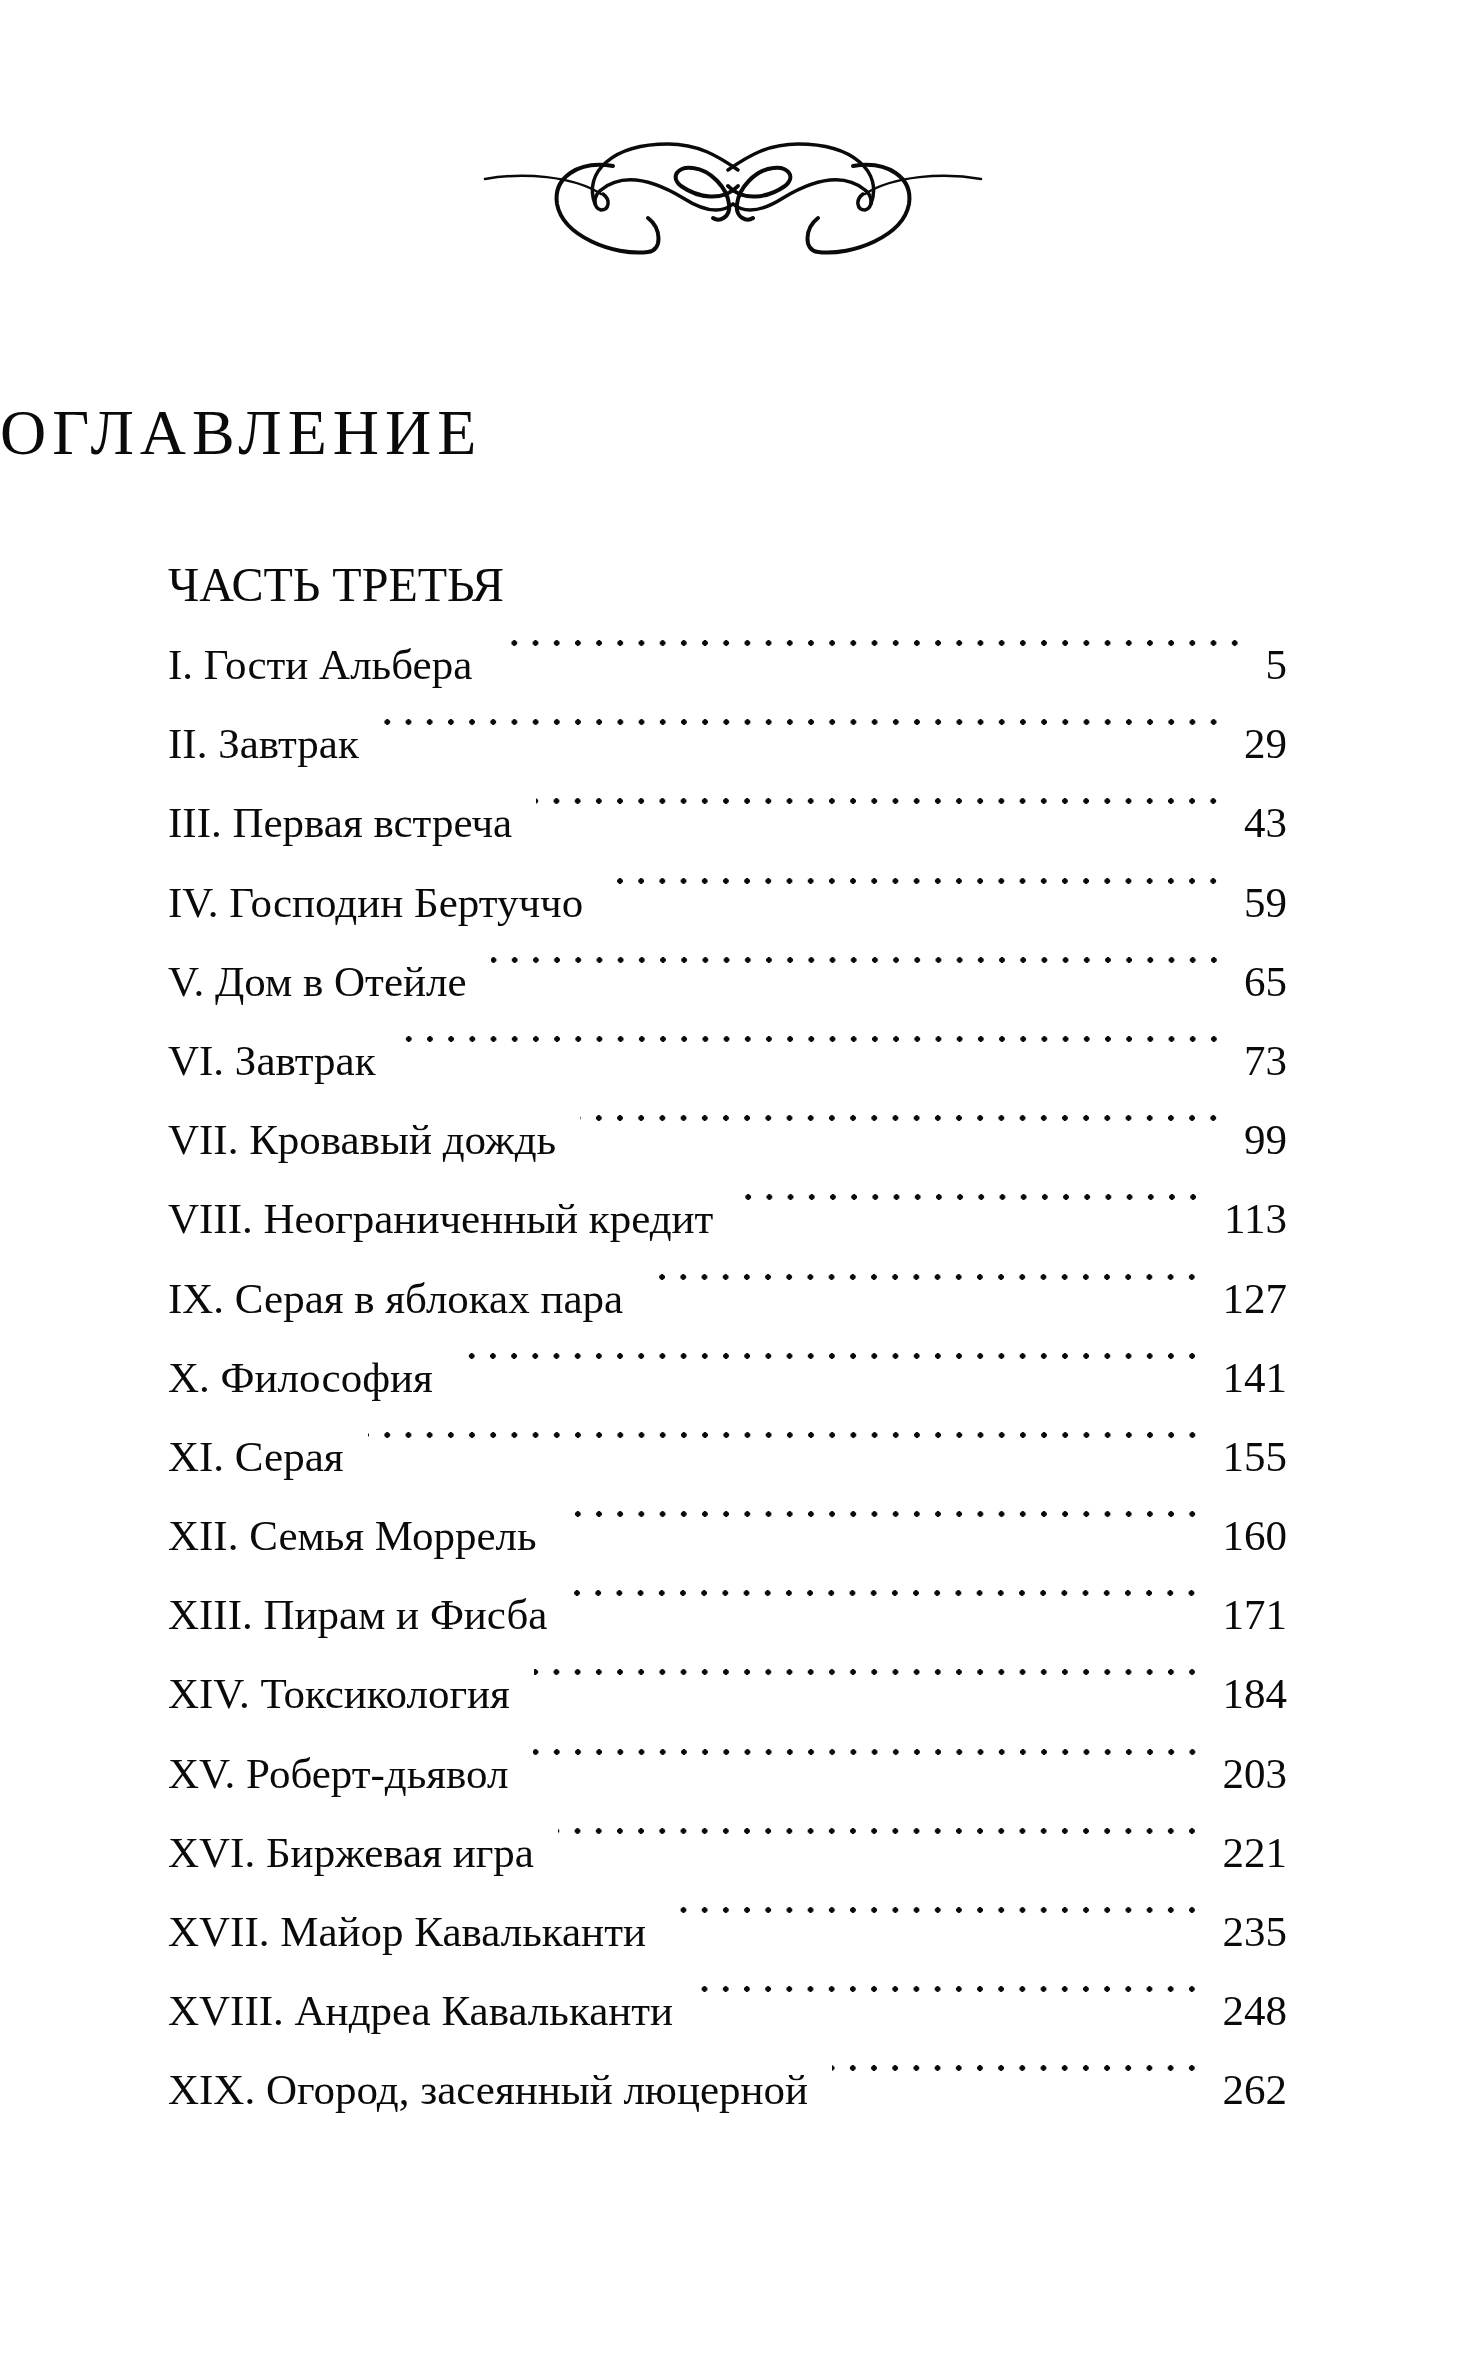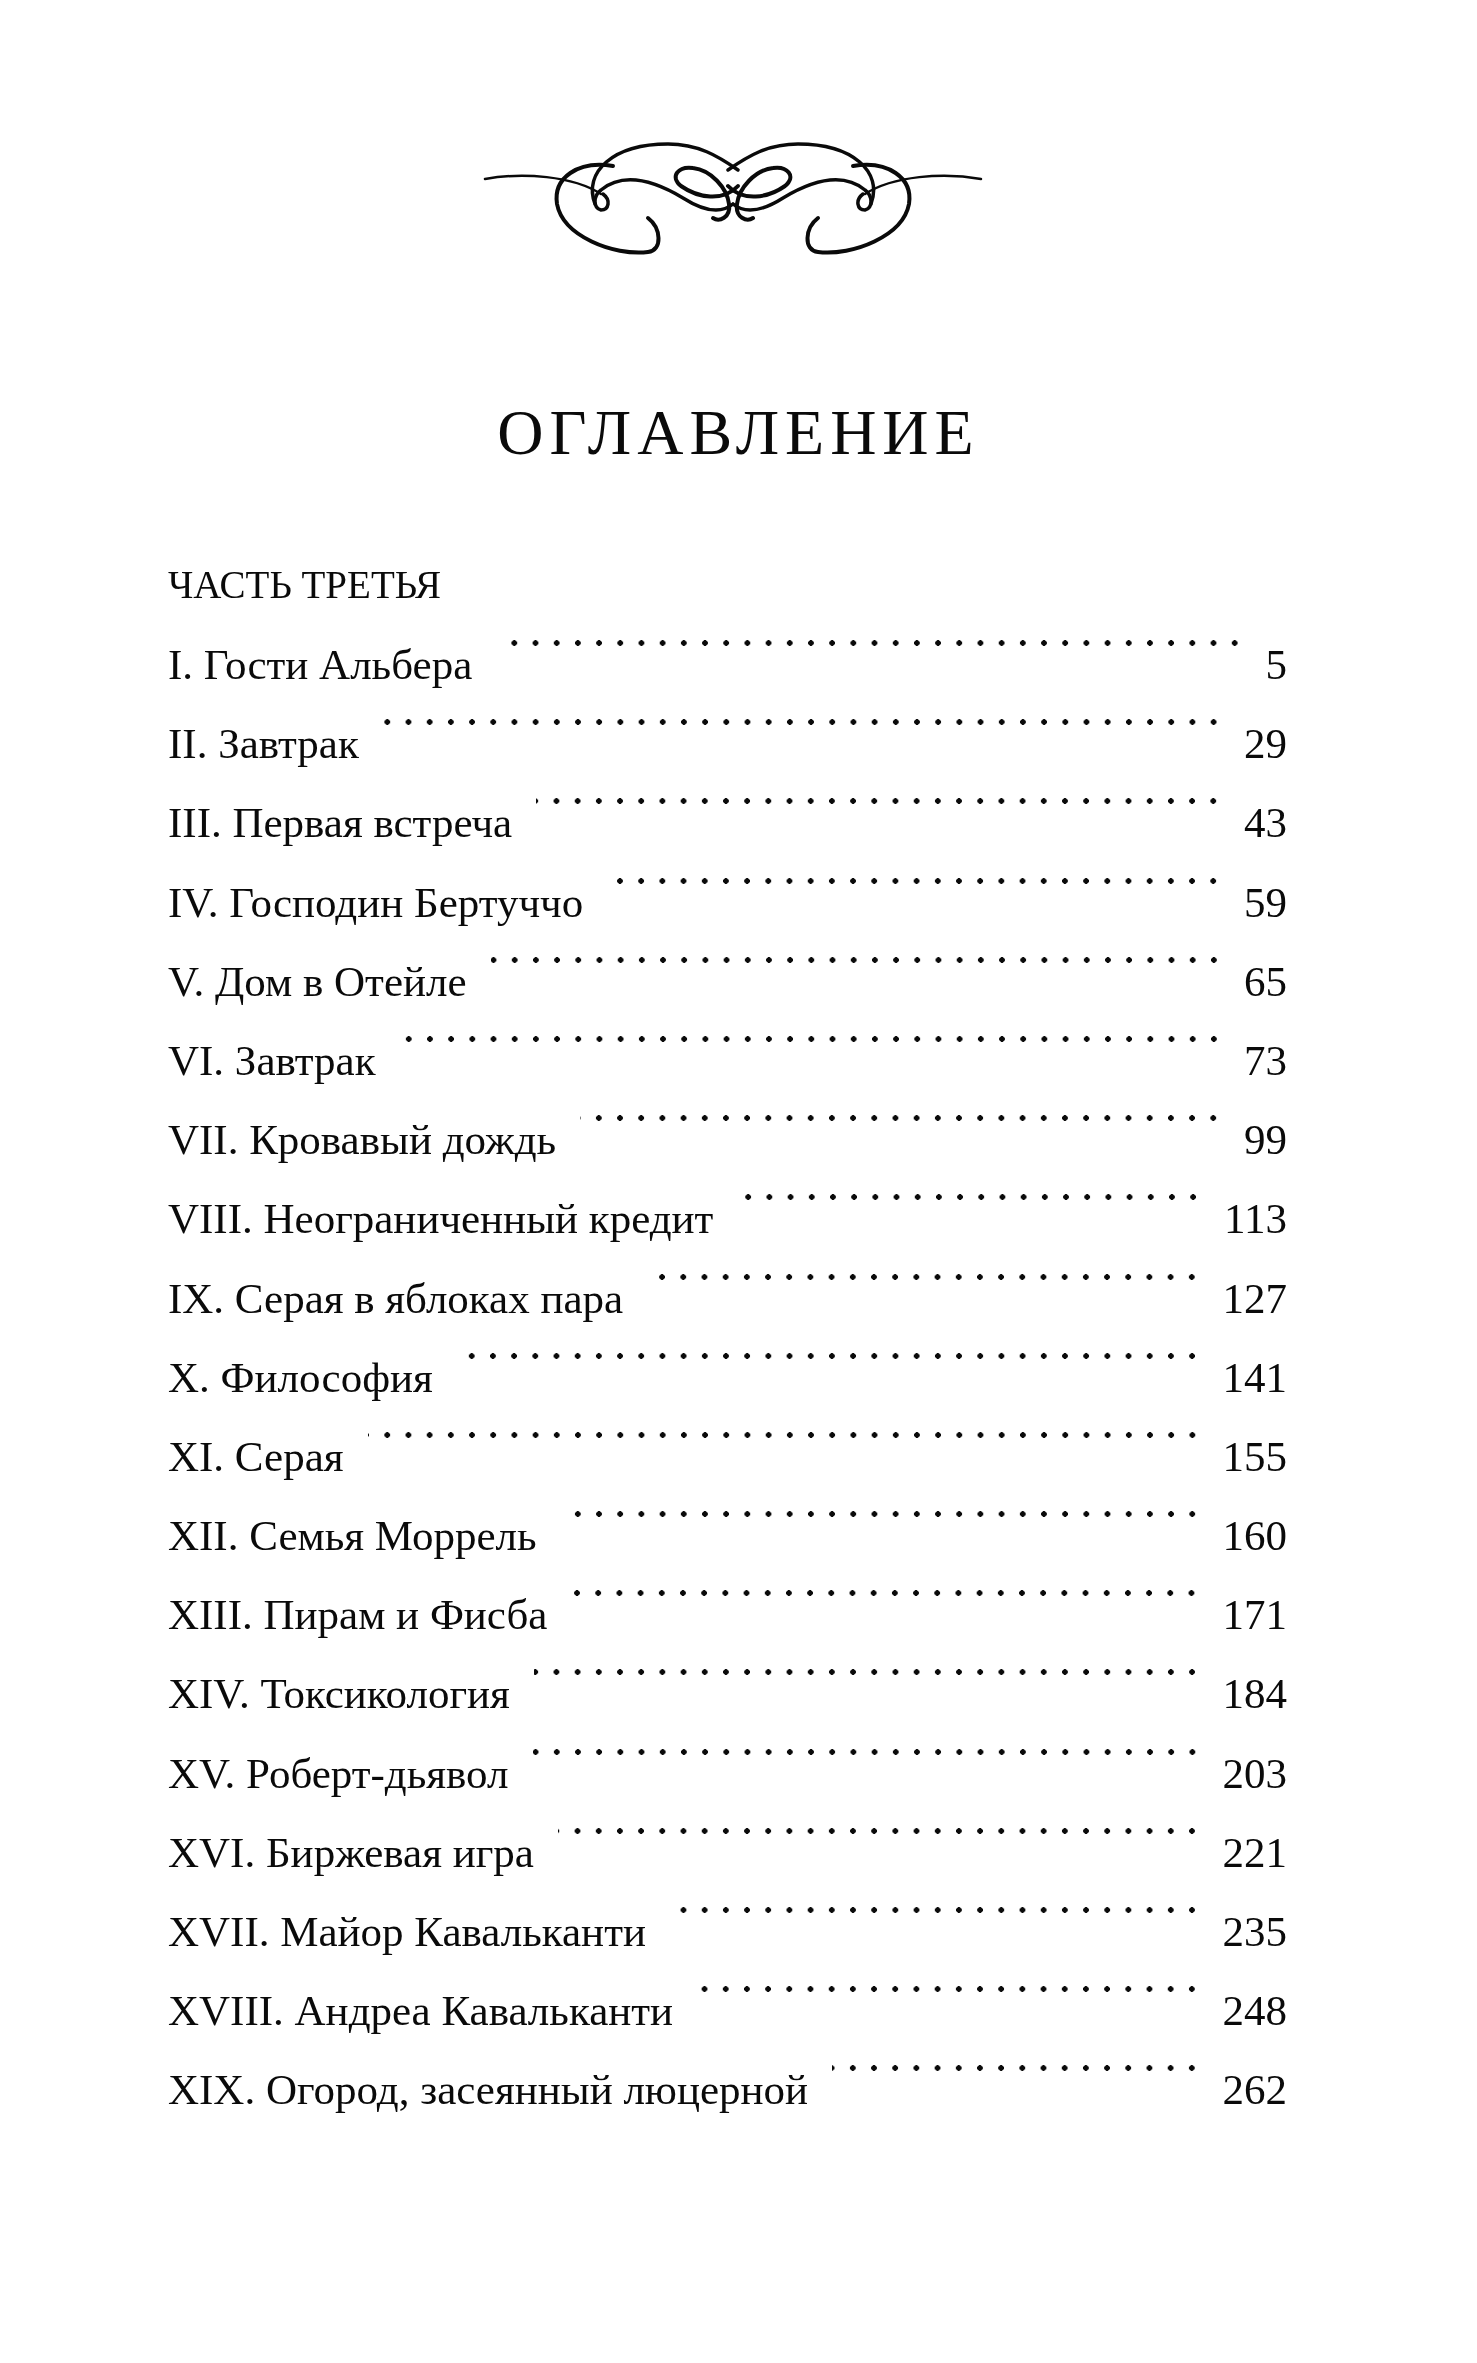--- a/index.html
+++ b/index.html
@@ -1,21 +1,21 @@
 <!DOCTYPE html>
 <html><head>
 <meta charset="utf-8">
 <style>
   html, body { margin: 0; padding: 0; background: #ffffff; }
   body { width: 1477px; height: 2363px; position: relative; overflow: hidden;
          font-family: "Liberation Serif", "DejaVu Serif", serif; color: #0a0a0a; }
   .ornament { position: absolute; left: 483px; top: 132px; width: 500px; height: 132px; }
-  .title { position: absolute; left: 0; width: 1477px; top: 355px; text-align: center;
+  .title { position: absolute; left: 0; width: 1477px; top: 355px; 
            font-size: 64px; line-height: 70px; letter-spacing: 6px; font-weight: normal; }
-  .section { position: absolute; left: 168px; top: 562px; font-size: 39px; line-height: 46px; }
+  .section { position: absolute; left: 168px; top: 562px; font-size: 48px; line-height: 46px; }
   .toc { position: absolute; left: 168px; top: 640px; width: 1119px; margin: 0; padding: 0; list-style: none; }
   .row { display: flex; align-items: flex-start; height: 79.2px; font-size: 43px; line-height: 50px; }
   .label { white-space: nowrap; }
   .leader { flex: 1; margin: 0 20px 0 24px; height: 6px; align-self: baseline;
             background-image: radial-gradient(circle, #0a0a0a 2.6px, transparent 3px);
             background-size: 21.2px 6px; background-repeat: repeat-x; background-position: right center; }
   .page { white-space: nowrap; text-align: right; }
 </style>
 </head>
 <body>

